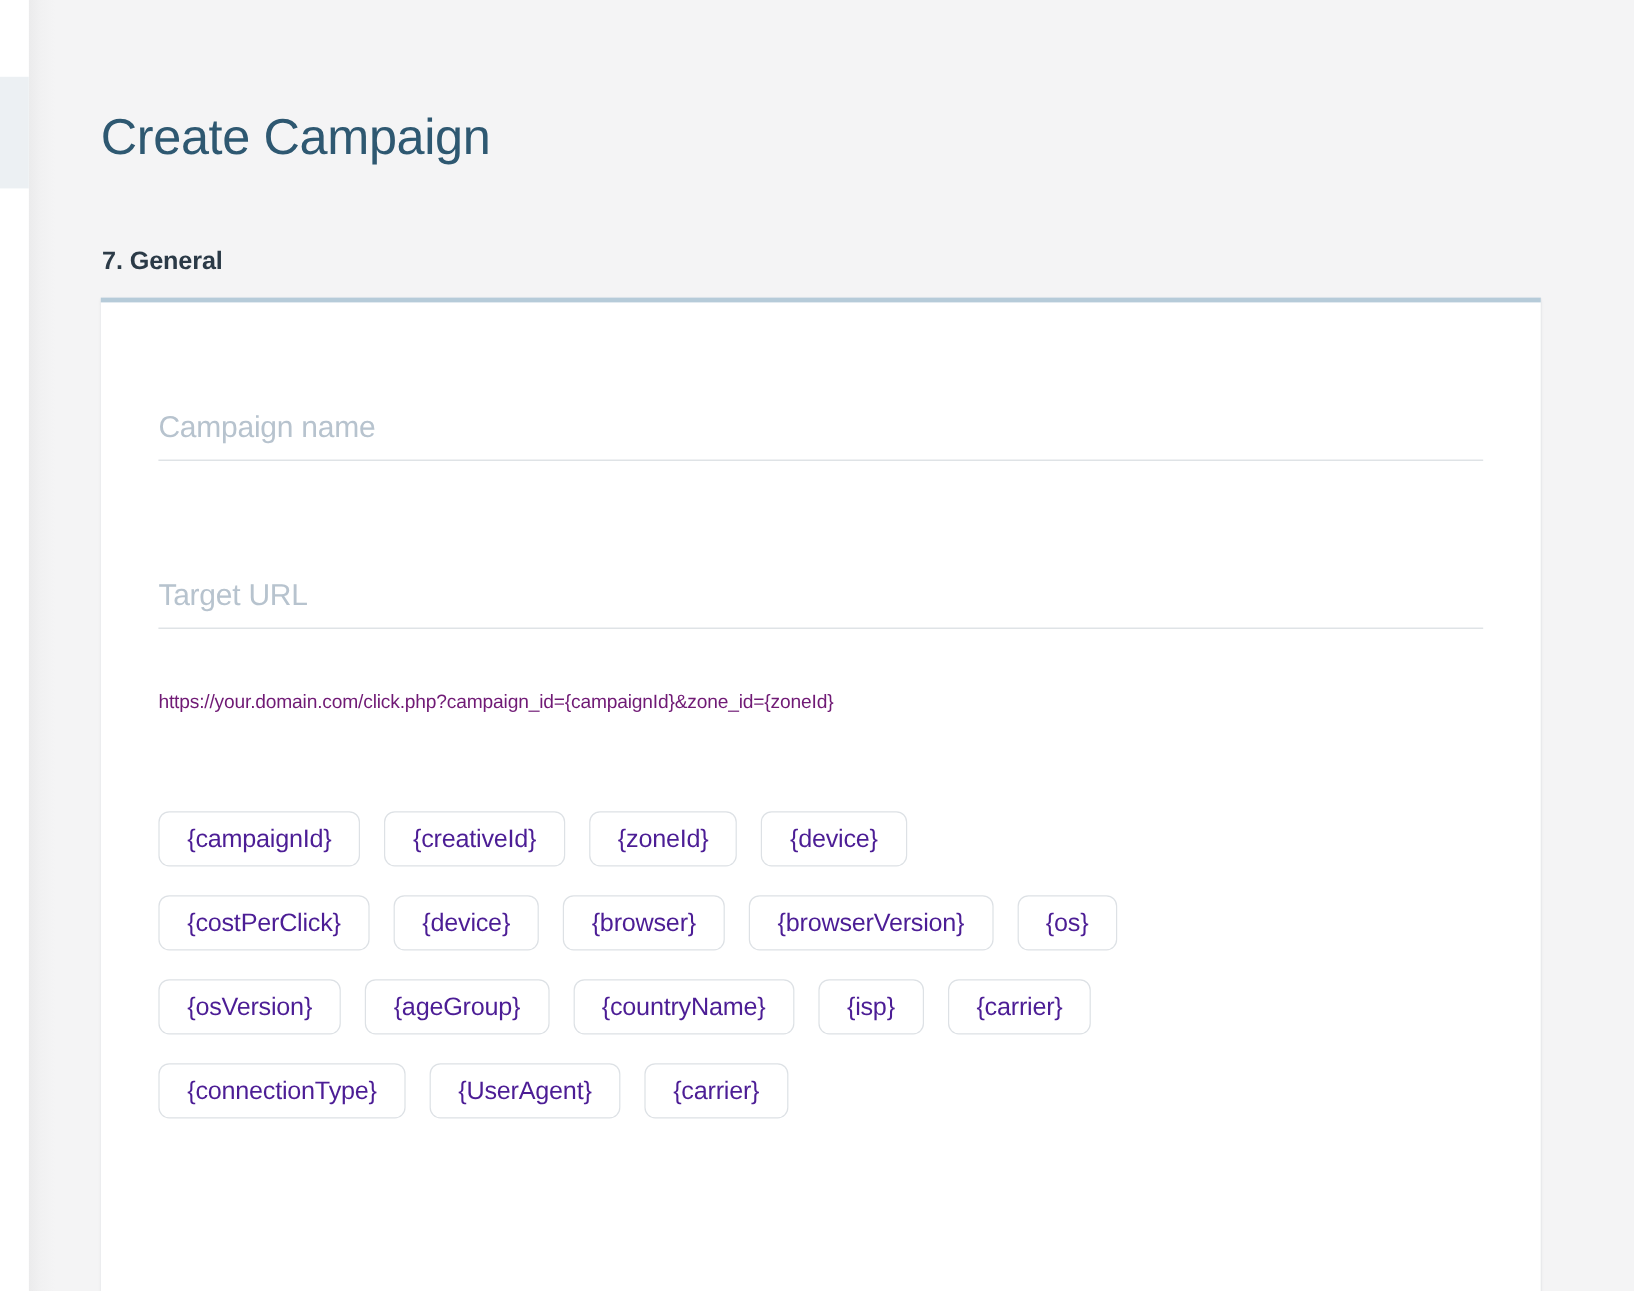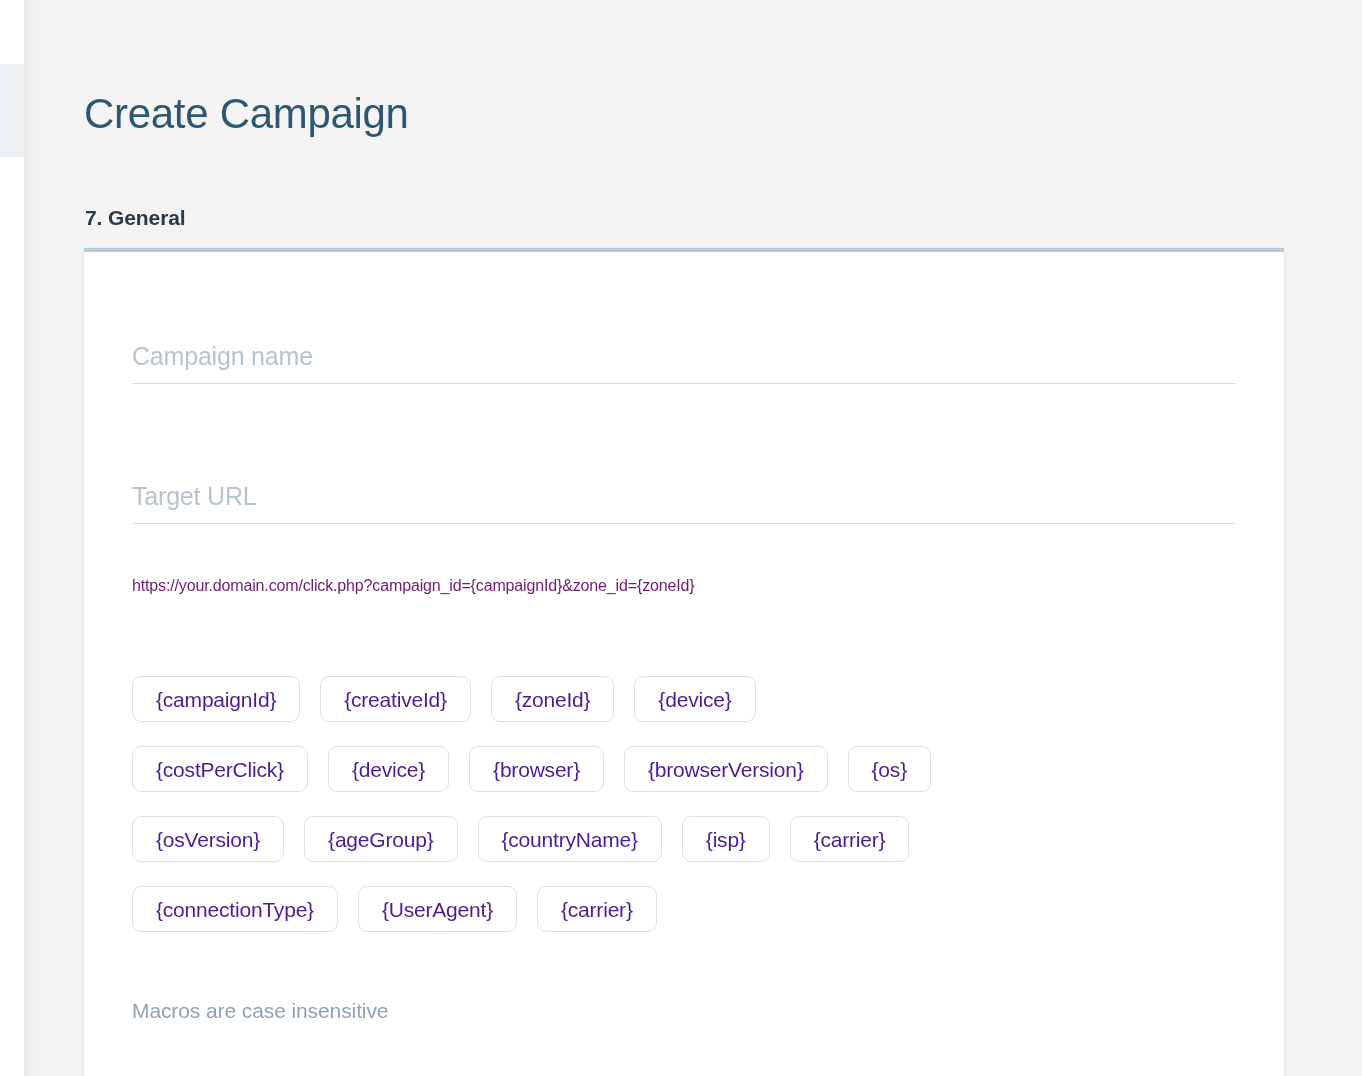--- a/index.html
+++ b/index.html
@@ -219,16 +219,15 @@
       </div>
 
       <div class="macro-row">
         <button class="macro-chip">{connectionType}</button>
         <button class="macro-chip">{UserAgent}</button>
         <button class="macro-chip">{carrier}</button>
       </div>
 
     </div>
 
-    <div id="macros-note">Macros are case insensitive</div>
 
   </div>
 </div>
 
 </body></html>

